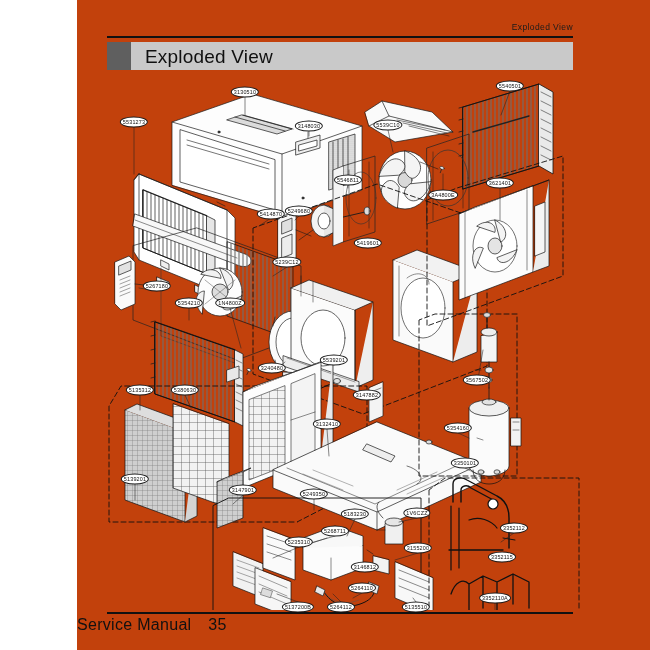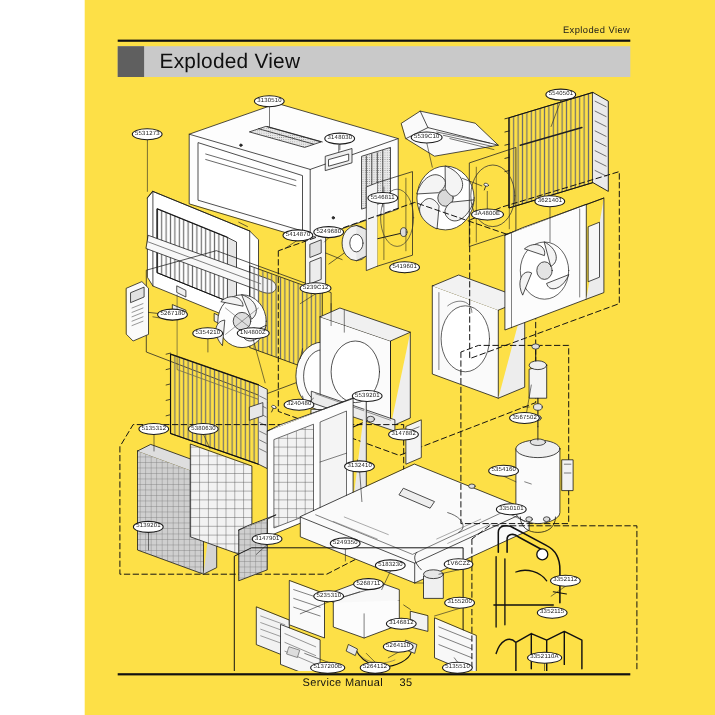--- a/index.html
+++ b/index.html
@@ -6,21 +6,21 @@
   body{
     width:650px;height:650px;
     background:#ffffff;
     font-family:"Liberation Sans", sans-serif;
     overflow:hidden;
     position:relative;
   }
   .page{
     position:absolute;
     left:77px;top:0;width:573px;height:650px;
-    background:#fde047;
+    background:#c2410c;
   }
   
   .hdr-running{
     position:absolute;left:0;top:22px;width:496px;
     text-align:right;
     font-size:8.5px;color:#1b1b1b;letter-spacing:.4px;
   }
   .hdr-rule{
     position:absolute;left:30px;top:36px;width:466px;height:2.2px;
     background:#111;
@@ -36,21 +36,21 @@
   .title-text{
     position:absolute;left:38px;top:4px;
     font-size:19px;color:#101010;letter-spacing:.2px;
   }
   
   .ftr-rule{
     position:absolute;left:30px;top:612px;width:466px;height:2.2px;background:#111;
   }
   .ftr-text{
     position:absolute;left:0;top:616px;width:496px;
-    text-align:center;font-size:10px;color:#111;letter-spacing:.3px;
+    text-align:left;font-size:16px;color:#111;letter-spacing:.3px;
   }
   .ftr-text .pg{margin-left:12px;}
   
   .diagram{
     position:absolute;left:0;top:70px;width:573px;height:540px;
   }
   .diagram svg{display:block;}
   
   .lbl{
     position:absolute;

